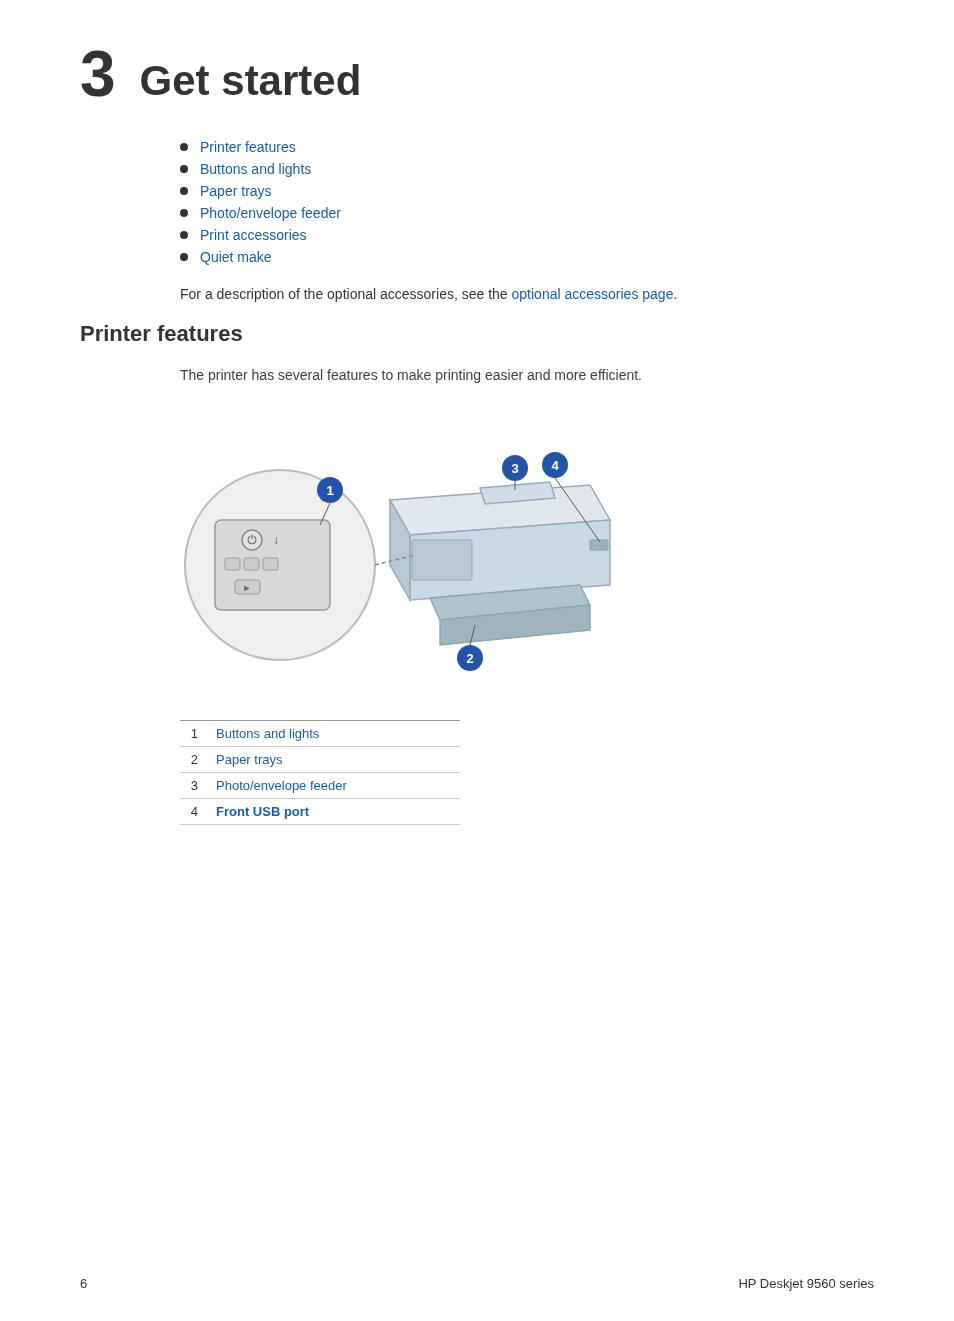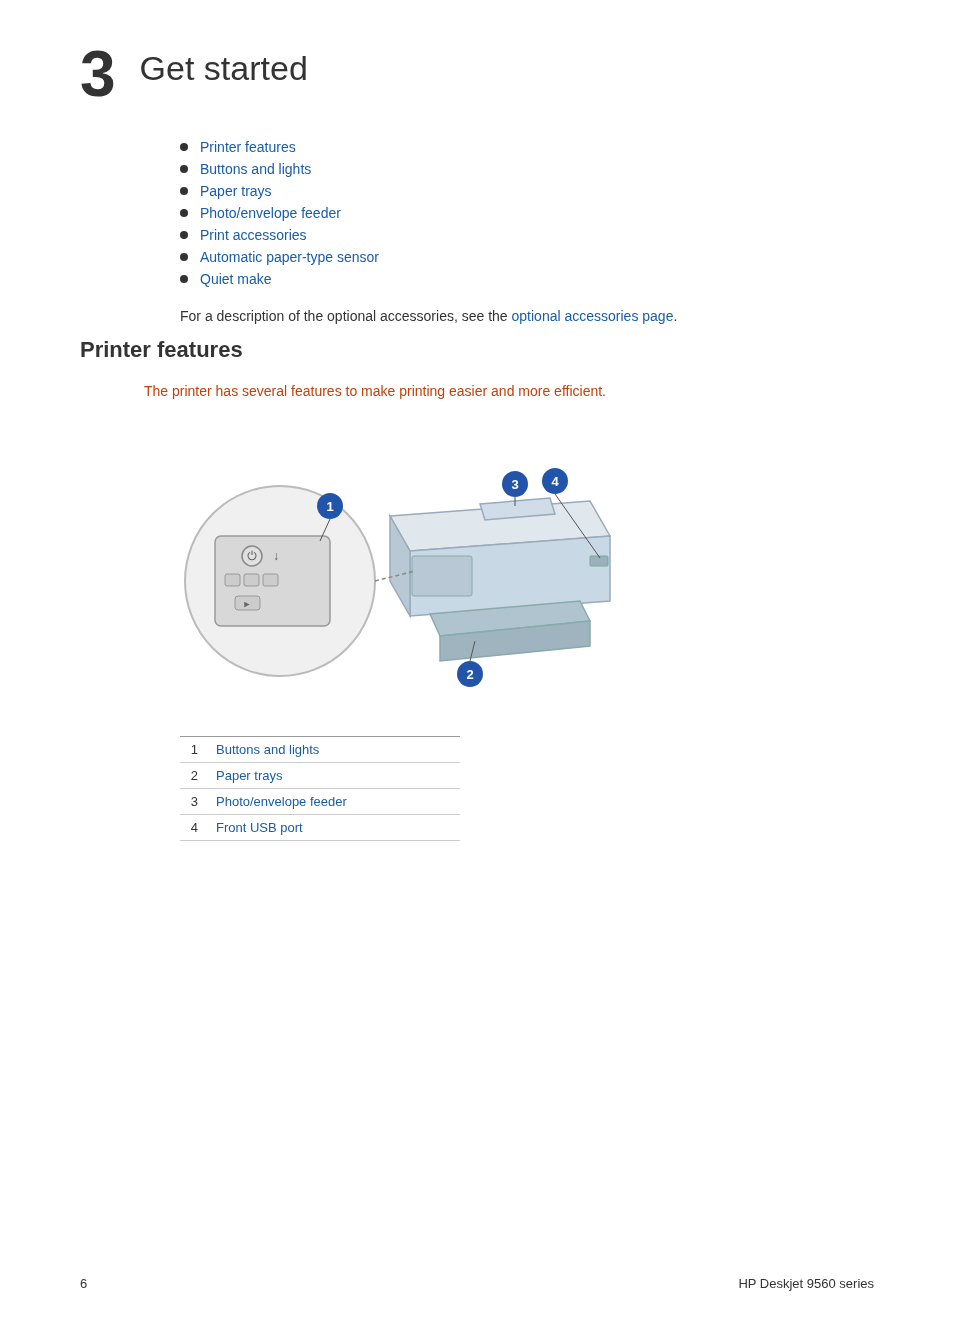--- a/index.html
+++ b/index.html
@@ -25,24 +25,25 @@
     }
     .chapter-number {
       font-size: 64px;
       font-weight: bold;
       color: #333;
       line-height: 1;
       margin-right: 24px;
       margin-top: -8px;
     }
     .chapter-title {
-      font-size: 34px;
-      font-weight: normal;
+      font-size: 42px;
+      font-weight: bold;
       color: #333;
       line-height: 1.1;
+      margin-top: 8px;
     }
 
     
     .toc-list {
       list-style: none;
       padding: 0;
       margin: 0 0 18px 100px;
     }
     .toc-list li {
       padding: 3px 0;
@@ -57,42 +58,42 @@
       margin-right: 12px;
       flex-shrink: 0;
     }
     .toc-link {
       color: #1a5ca8;
       text-decoration: none;
       font-size: 14px;
     }
 
     .accessories-note {
-      margin: 0 0 13px 100px;
+      margin: 0 0 19px 100px;
       font-size: 14px;
       color: #333;
     }
     .accessories-note a {
       color: #1a5ca8;
       text-decoration: none;
     }
 
     
     .section-heading {
       font-size: 22px;
       font-weight: bold;
       color: #333;
       margin-bottom: 14px;
       padding-bottom: 4px;
     }
 
     .section-description {
-      margin: 0 0 24px 64px;
-      font-size: 14px;
-      color: #c2410c;
+      margin: 0 0 24px 100px;
+      font-size: 14px;
+      color: #404040;
       line-height: 1.5;
     }
 
     
     .diagram-container {
       margin: 0 0 30px 80px;
       position: relative;
       width: 480px;
       height: 280px;
     }
@@ -167,24 +168,20 @@
     <li>
       <span class="toc-bullet"></span>
       <a class="toc-link" href="#photo-feeder">Photo/envelope feeder</a>
     </li>
     <li>
       <span class="toc-bullet"></span>
       <a class="toc-link" href="#print-cartridges">Print accessories</a>
     </li>
     <li>
       <span class="toc-bullet"></span>
-      <a class="toc-link" href="#paper-sensor">Automatic paper-type sensor</a>
-    </li>
-    <li>
-      <span class="toc-bullet"></span>
       <a class="toc-link" href="#quiet-mode">Quiet make</a>
     </li>
   </ul>
 
   <p class="accessories-note">
     <span>For a description of the optional accessories, see the</span>
     <a href="#accessories" style="color:#1a5ca8;text-decoration:none;">optional accessories page</a>.
   </p>
 
   <h2 class="section-heading" id="printer-features">Printer features</h2>
@@ -255,21 +252,21 @@
     <tr>
       <td>2</td>
       <td style="color:#1a5ca8;cursor:pointer;">Paper trays</td>
     </tr>
     <tr>
       <td>3</td>
       <td style="color:#1a5ca8;cursor:pointer;">Photo/envelope feeder</td>
     </tr>
     <tr>
       <td>4</td>
-      <td style="color:#1a5ca8;cursor:pointer;">Front USB port</td>
+      <td style="color:#1a5ca8;cursor:pointer;font-weight:bold;">Front USB port</td>
     </tr>
   </tbody>
     </table>
 </div>
 
 <div class="footer">
   <span>6</span>
   <span>HP Deskjet 9560 series</span>
 </div>
 

